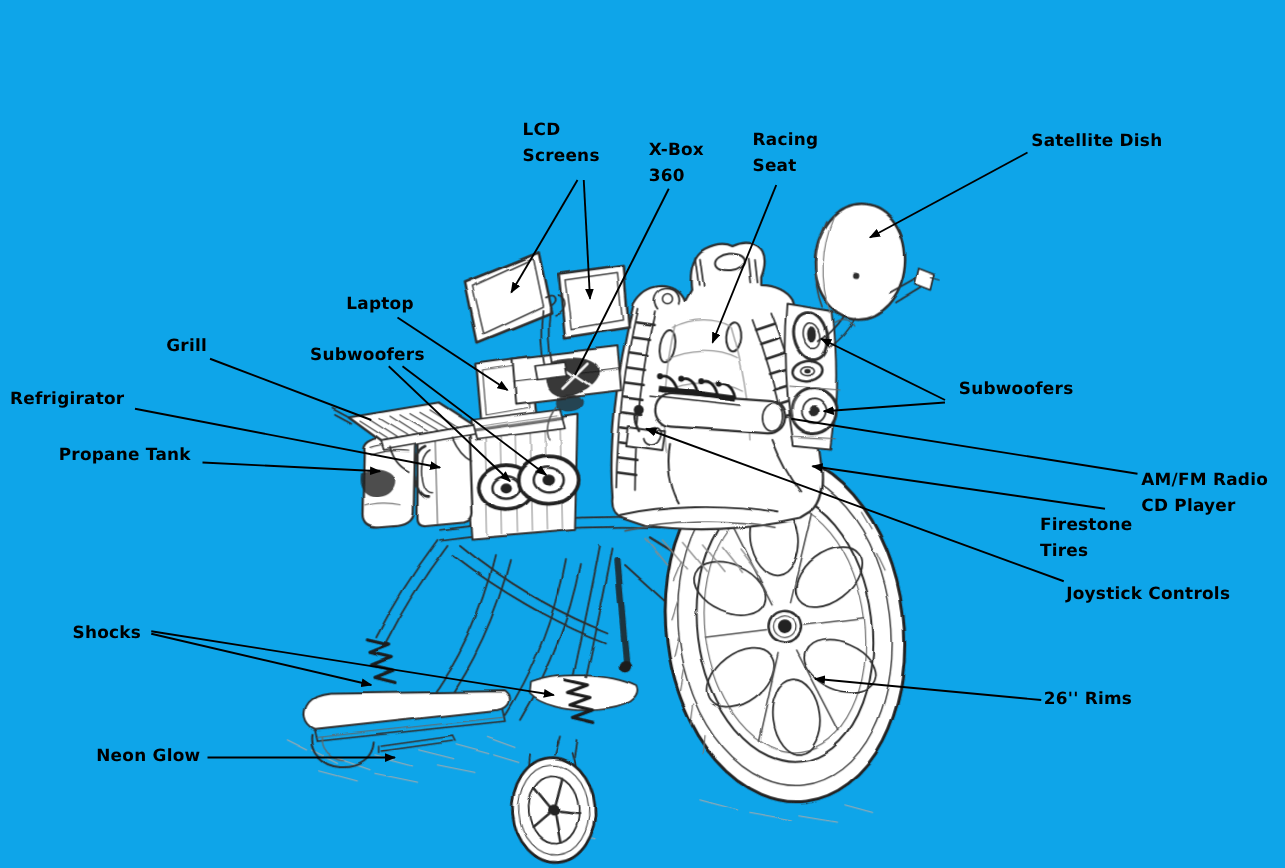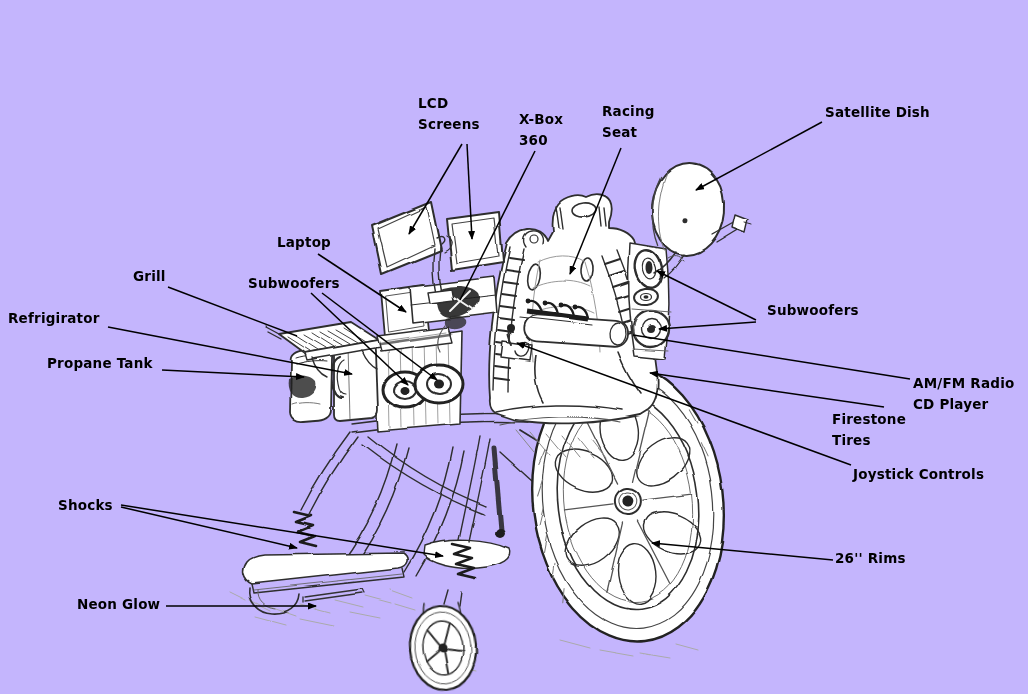--- a/index.html
+++ b/index.html
@@ -1,16 +1,16 @@
 <!DOCTYPE html>
 <html><head>
 <meta charset="utf-8">
 <style>
   html,body{margin:0;padding:0;background:#fff;}
-  #stage{position:relative;width:1028px;height:694px;background:#c4b5fd;overflow:hidden;}
+  #stage{position:relative;width:1028px;height:694px;background:#0ea5e9;overflow:hidden;}
   svg{display:block;}
   #labels-layer text{
     font-family:"DejaVu Sans","Liberation Sans",sans-serif;
     font-weight:bold;
     font-size:13.5px;
     fill:#000;
     letter-spacing:0.2px;
   }
   #leaders-layer line{
     stroke:#000;

